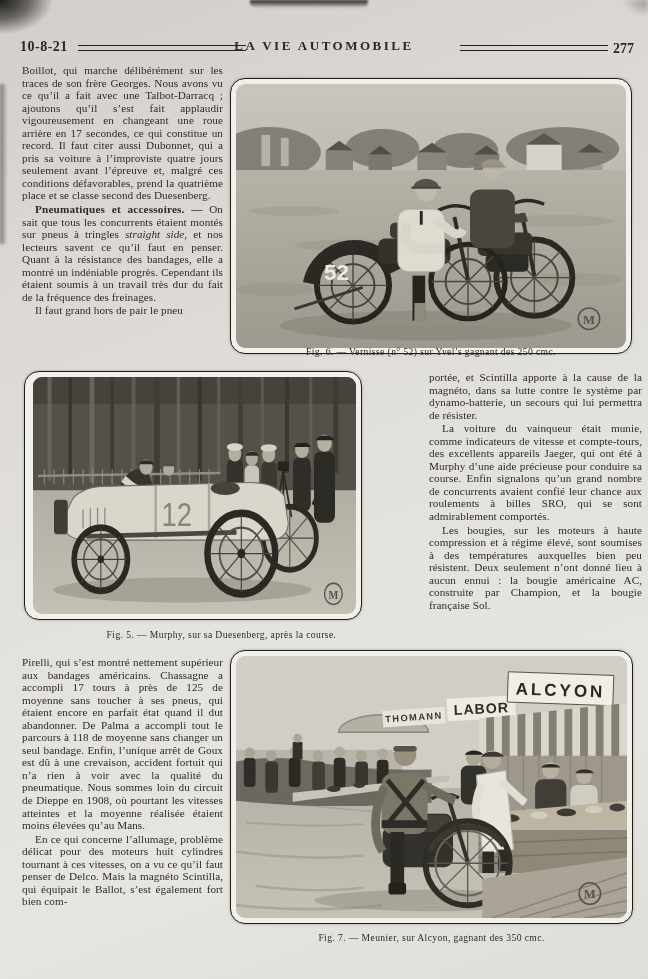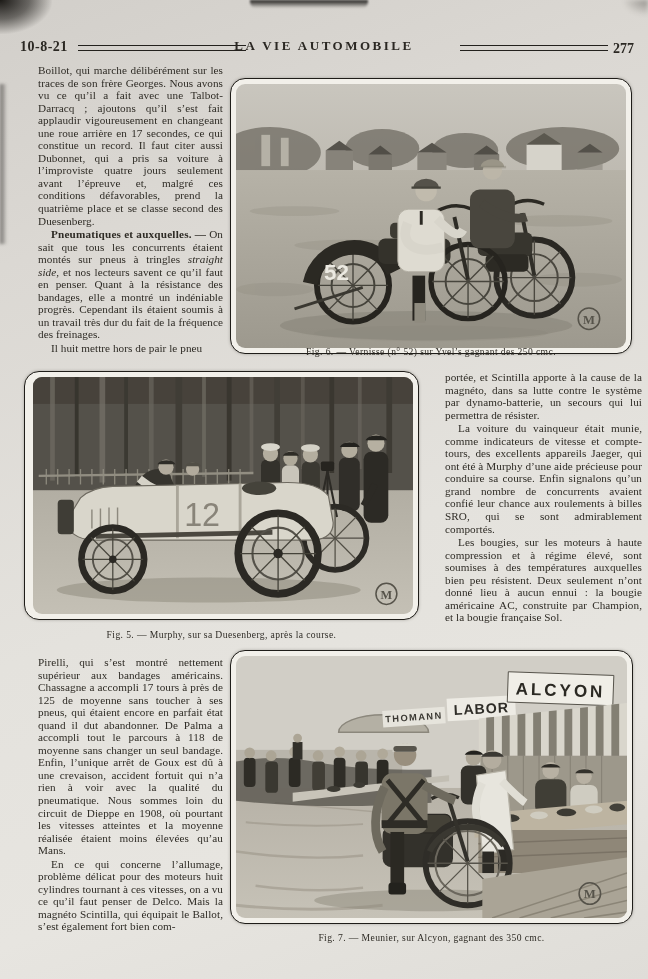--- a/index.html
+++ b/index.html
@@ -20,32 +20,32 @@
   .hdr-date{position:absolute;left:20px;top:39px;font-weight:bold;font-size:14px;letter-spacing:.5px;}
   .hdr-title{position:absolute;left:0;right:0;top:38px;text-align:center;font-weight:bold;
      font-size:13px;letter-spacing:2.5px;}
   .hdr-page{position:absolute;right:14px;top:41px;font-weight:bold;font-size:14px;margin-left:12px;}
   .hdr-rule{position:absolute;height:4px;border-top:1.5px solid #23211d;border-bottom:1.5px solid #23211d;}
   .rule-l{left:78px;top:45px;width:168px;}
   .rule-r{left:460px;top:45px;width:148px;}
   
   .col{position:absolute;text-align:justify;font-size:11.2px;line-height:12.55px;
        color:#2e2b25;letter-spacing:.05px;}
-  .col p{margin:0 0 1px 16px;text-indent:13px;}
+  .col p{margin:0 0 1px 0;text-indent:13px;}
   .col p.cont{text-indent:0;}
   .col b{letter-spacing:.2px;}
   .col-left1{left:22px;top:64px;width:201px;}
   .col-left2{left:22px;top:656px;width:201px;}
   .col-right{left:429px;top:371px;width:213px;}
   
   .photo{position:absolute;background:#f2f0ea;border:1.6px solid #1f1d19;border-radius:15px;
          padding:5px;box-sizing:border-box;box-shadow:0 0 3px rgba(60,56,50,.35);}
   .photo svg{display:block;width:100%;height:100%;border-radius:9px;}
   .fig6{left:230px;top:66px;width:402px;height:276px;margin-top:12px;}
-  .fig5{left:24px;top:371px;width:395px;height:249px;padding-left:8px;}
+  .fig5{left:24px;top:371px;width:338px;height:249px;padding-left:8px;}
   .fig7{left:230px;top:650px;width:403px;height:274px;}
   .caption{position:absolute;text-align:center;font-size:9.6px;color:#2e2b25;letter-spacing:.4px;}
   .cap6{left:230px;top:346px;width:402px;}
   .cap5{left:24px;top:629px;width:395px;}
   .cap7{left:230px;top:932px;width:403px;}
 </style>
 </head>
 <body>
 
 <div class="page">
@@ -56,22 +56,22 @@
   <div class="art corner-tr"></div>
 
   <div class="hdr-date">10-8-21</div>
   <div class="hdr-rule rule-l"></div>
   <div class="hdr-title">LA VIE AUTOMOBILE</div>
   <div class="hdr-rule rule-r"></div>
   <div class="hdr-page">277</div>
 
   <div class="col col-left1">
     <p class="cont">Boillot, qui marche délibérément sur les traces de son frère Georges. Nous avons vu ce qu’il a fait avec une Talbot-Darracq ; ajoutons qu’il s’est fait applaudir vigoureusement en changeant une roue arrière en 17 secondes, ce qui constitue un record. Il faut citer aussi Dubonnet, qui a pris sa voiture à l’improviste quatre jours seulement avant l’épreuve et, malgré ces conditions défavorables, prend la quatrième place et se classe second des Duesenberg.</p>
-    <p><b>Pneumatiques et auxquelles. — </b><span>On sait que tous les concurrents étaient montés sur pneus à tringles </span><i>straight side</i><span>, et nos lecteurs savent ce qu’il faut en penser. Quant à la résistance des bandages, elle a montré un indéniable progrès. Cependant ils étaient soumis à un travail très dur du fait de la fréquence des freinages.</span></p>
-    <p>Il huit mettre hors de pair le pneu</p>
+    <p><b>Pneumatiques et accessoires. — </b><span>On sait que tous les concurrents étaient montés sur pneus à tringles </span><i>straight side</i><span>, et nos lecteurs savent ce qu’il faut en penser. Quant à la résistance des bandages, elle a montré un indéniable progrès. Cependant ils étaient soumis à un travail très dur du fait de la fréquence des freinages.</span></p>
+    <p>Il faut grand hors de pair le pneu</p>
   </div>
 
   <div class="photo fig6">
     <svg viewBox="0 0 400 270" preserveAspectRatio="none">
       <defs>
         <linearGradient id="sky6" x1="0" y1="0" x2="0" y2="1">
           <stop offset="0" stop-color="#c9c6be"></stop>
             <stop offset="1" stop-color="#bdb9b0"></stop>
         </linearGradient>
         <linearGradient id="field6" x1="0" y1="0" x2="0" y2="1">

